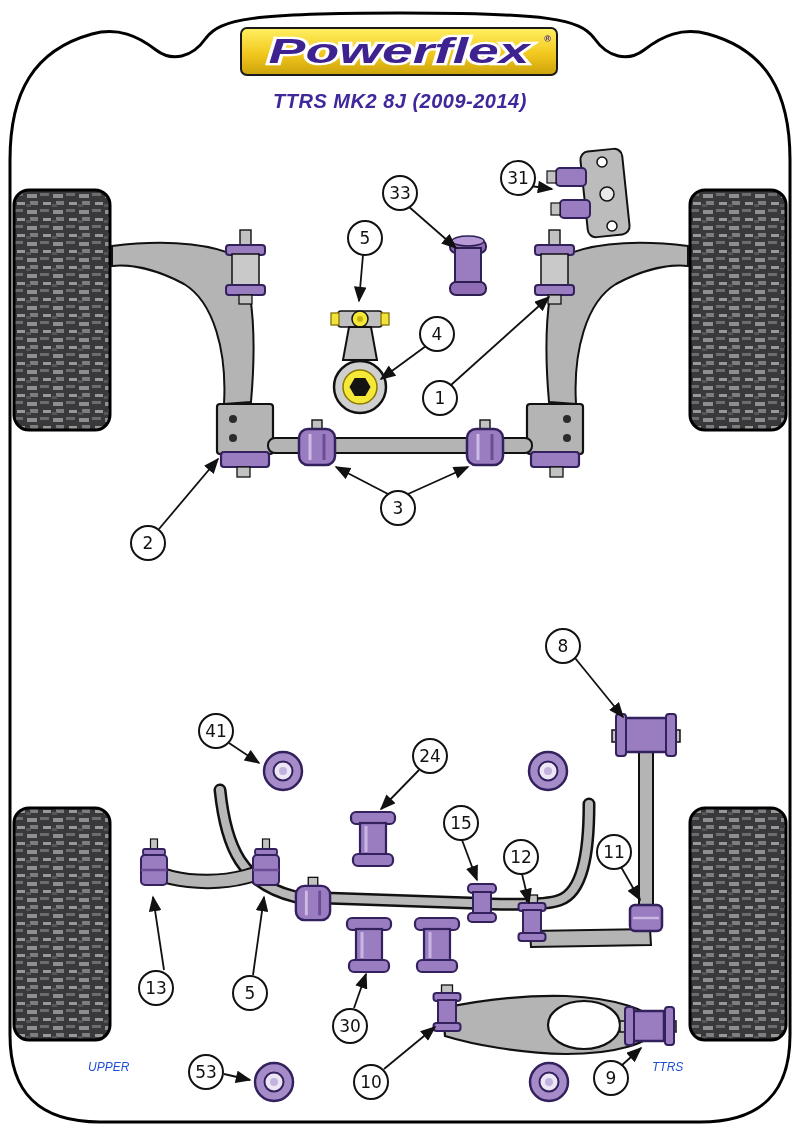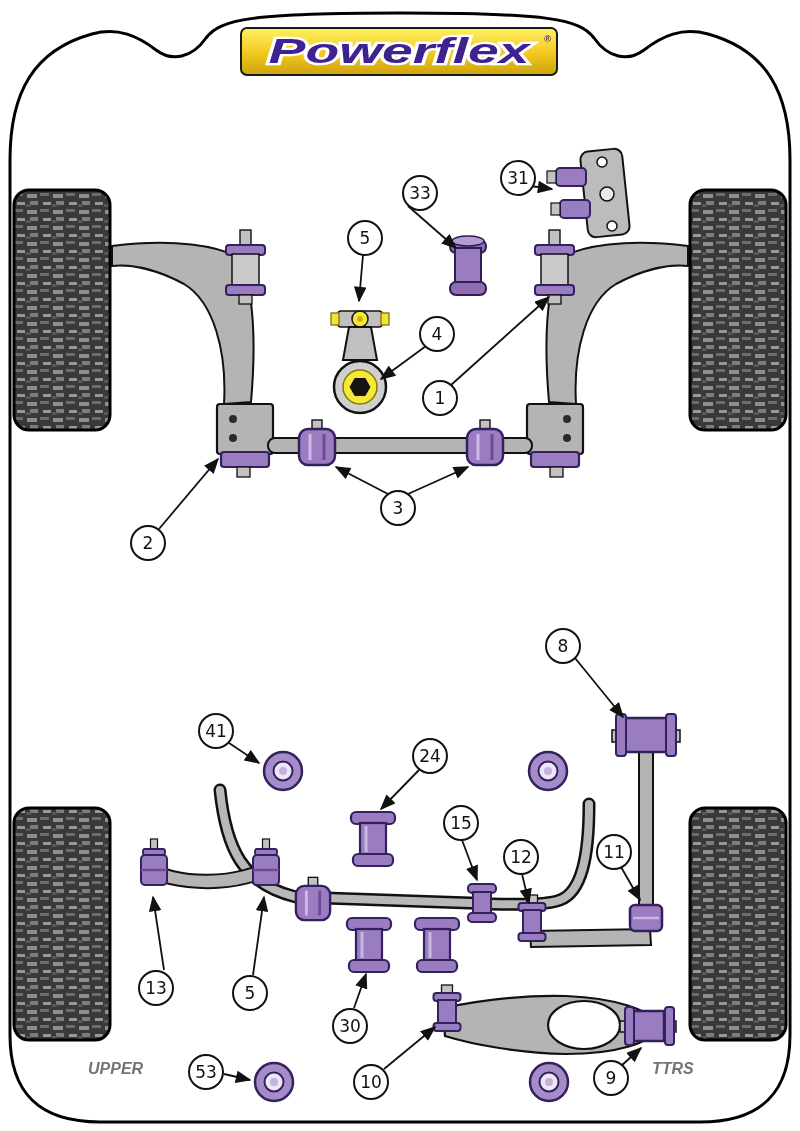--- a/index.html
+++ b/index.html
@@ -9,21 +9,21 @@
   .logo{position:absolute;left:240px;top:27px;width:318px;height:49px;z-index:3;
         background:linear-gradient(180deg,#ffef60 0%,#f2c81e 55%,#cda40c 100%);
         border:2px solid #1a1a1a;border-radius:7px;box-sizing:border-box;}
   .logo svg{display:block;width:100%;height:100%;}
   .logo .reg{position:absolute;right:5px;top:5px;font-size:9px;color:#3d2290;font-weight:bold;}
   .title{position:absolute;left:0;top:90px;width:100%;text-align:center;z-index:3;
          font-style:italic;font-weight:bold;font-size:20px;color:#40279c;letter-spacing:.5px;}
   .callout{position:absolute;width:36px;height:36px;border-radius:50%;background:#fff;
            border:2.5px solid #111;box-sizing:border-box;display:flex;align-items:center;
            justify-content:center;font:17px "DejaVu Sans",sans-serif;color:#111;z-index:3;}
-  .tag{position:absolute;font-style:italic;font-weight:bold;font-size:16px;color:#737373;z-index:3;}
+  .tag{position:absolute;font-style:italic;font-weight:normal;font-size:12px;color:#1d4ed8;z-index:3;}
 </style>
 </head>
 <body>
 
 <div class="stage">
 
 <svg class="art" width="800" height="1131" viewBox="0 0 800 1131">
   <defs>
     <pattern id="tread" width="26" height="16" patternUnits="userSpaceOnUse">
       <rect width="26" height="16" fill="#39393b"></rect>
@@ -203,22 +203,23 @@
   </g>
 </svg>
 
 <div class="logo">
   <svg viewBox="0 0 318 49">
     <text x="159" y="37" text-anchor="middle" textLength="284" lengthAdjust="spacingAndGlyphs" font-family="Liberation Sans, sans-serif" font-size="38" font-style="italic" font-weight="bold" fill="#3d2290" stroke="#ffffff" stroke-width="5" paint-order="stroke">Powerflex</text>
   </svg>
   <span class="reg">®</span>
 </div>
 
-
-<div class="callout" style="left:402px;top:175px">33</div>
+<div class="title">TTRS MK2 8J (2009-2014)</div>
+
+<div class="callout" style="left:382px;top:175px">33</div>
 <div class="callout" style="left:500px;top:160px">31</div>
 <div class="callout" style="left:347px;top:220px">5</div>
 <div class="callout" style="left:419px;top:316px">4</div>
 <div class="callout" style="left:422px;top:380px">1</div>
 <div class="callout" style="left:130px;top:525px">2</div>
 <div class="callout" style="left:380px;top:490px">3</div>
 <div class="callout" style="left:545px;top:628px">8</div>
 <div class="callout" style="left:198px;top:713px">41</div>
 <div class="callout" style="left:412px;top:738px">24</div>
 <div class="callout" style="left:443px;top:805px">15</div>

